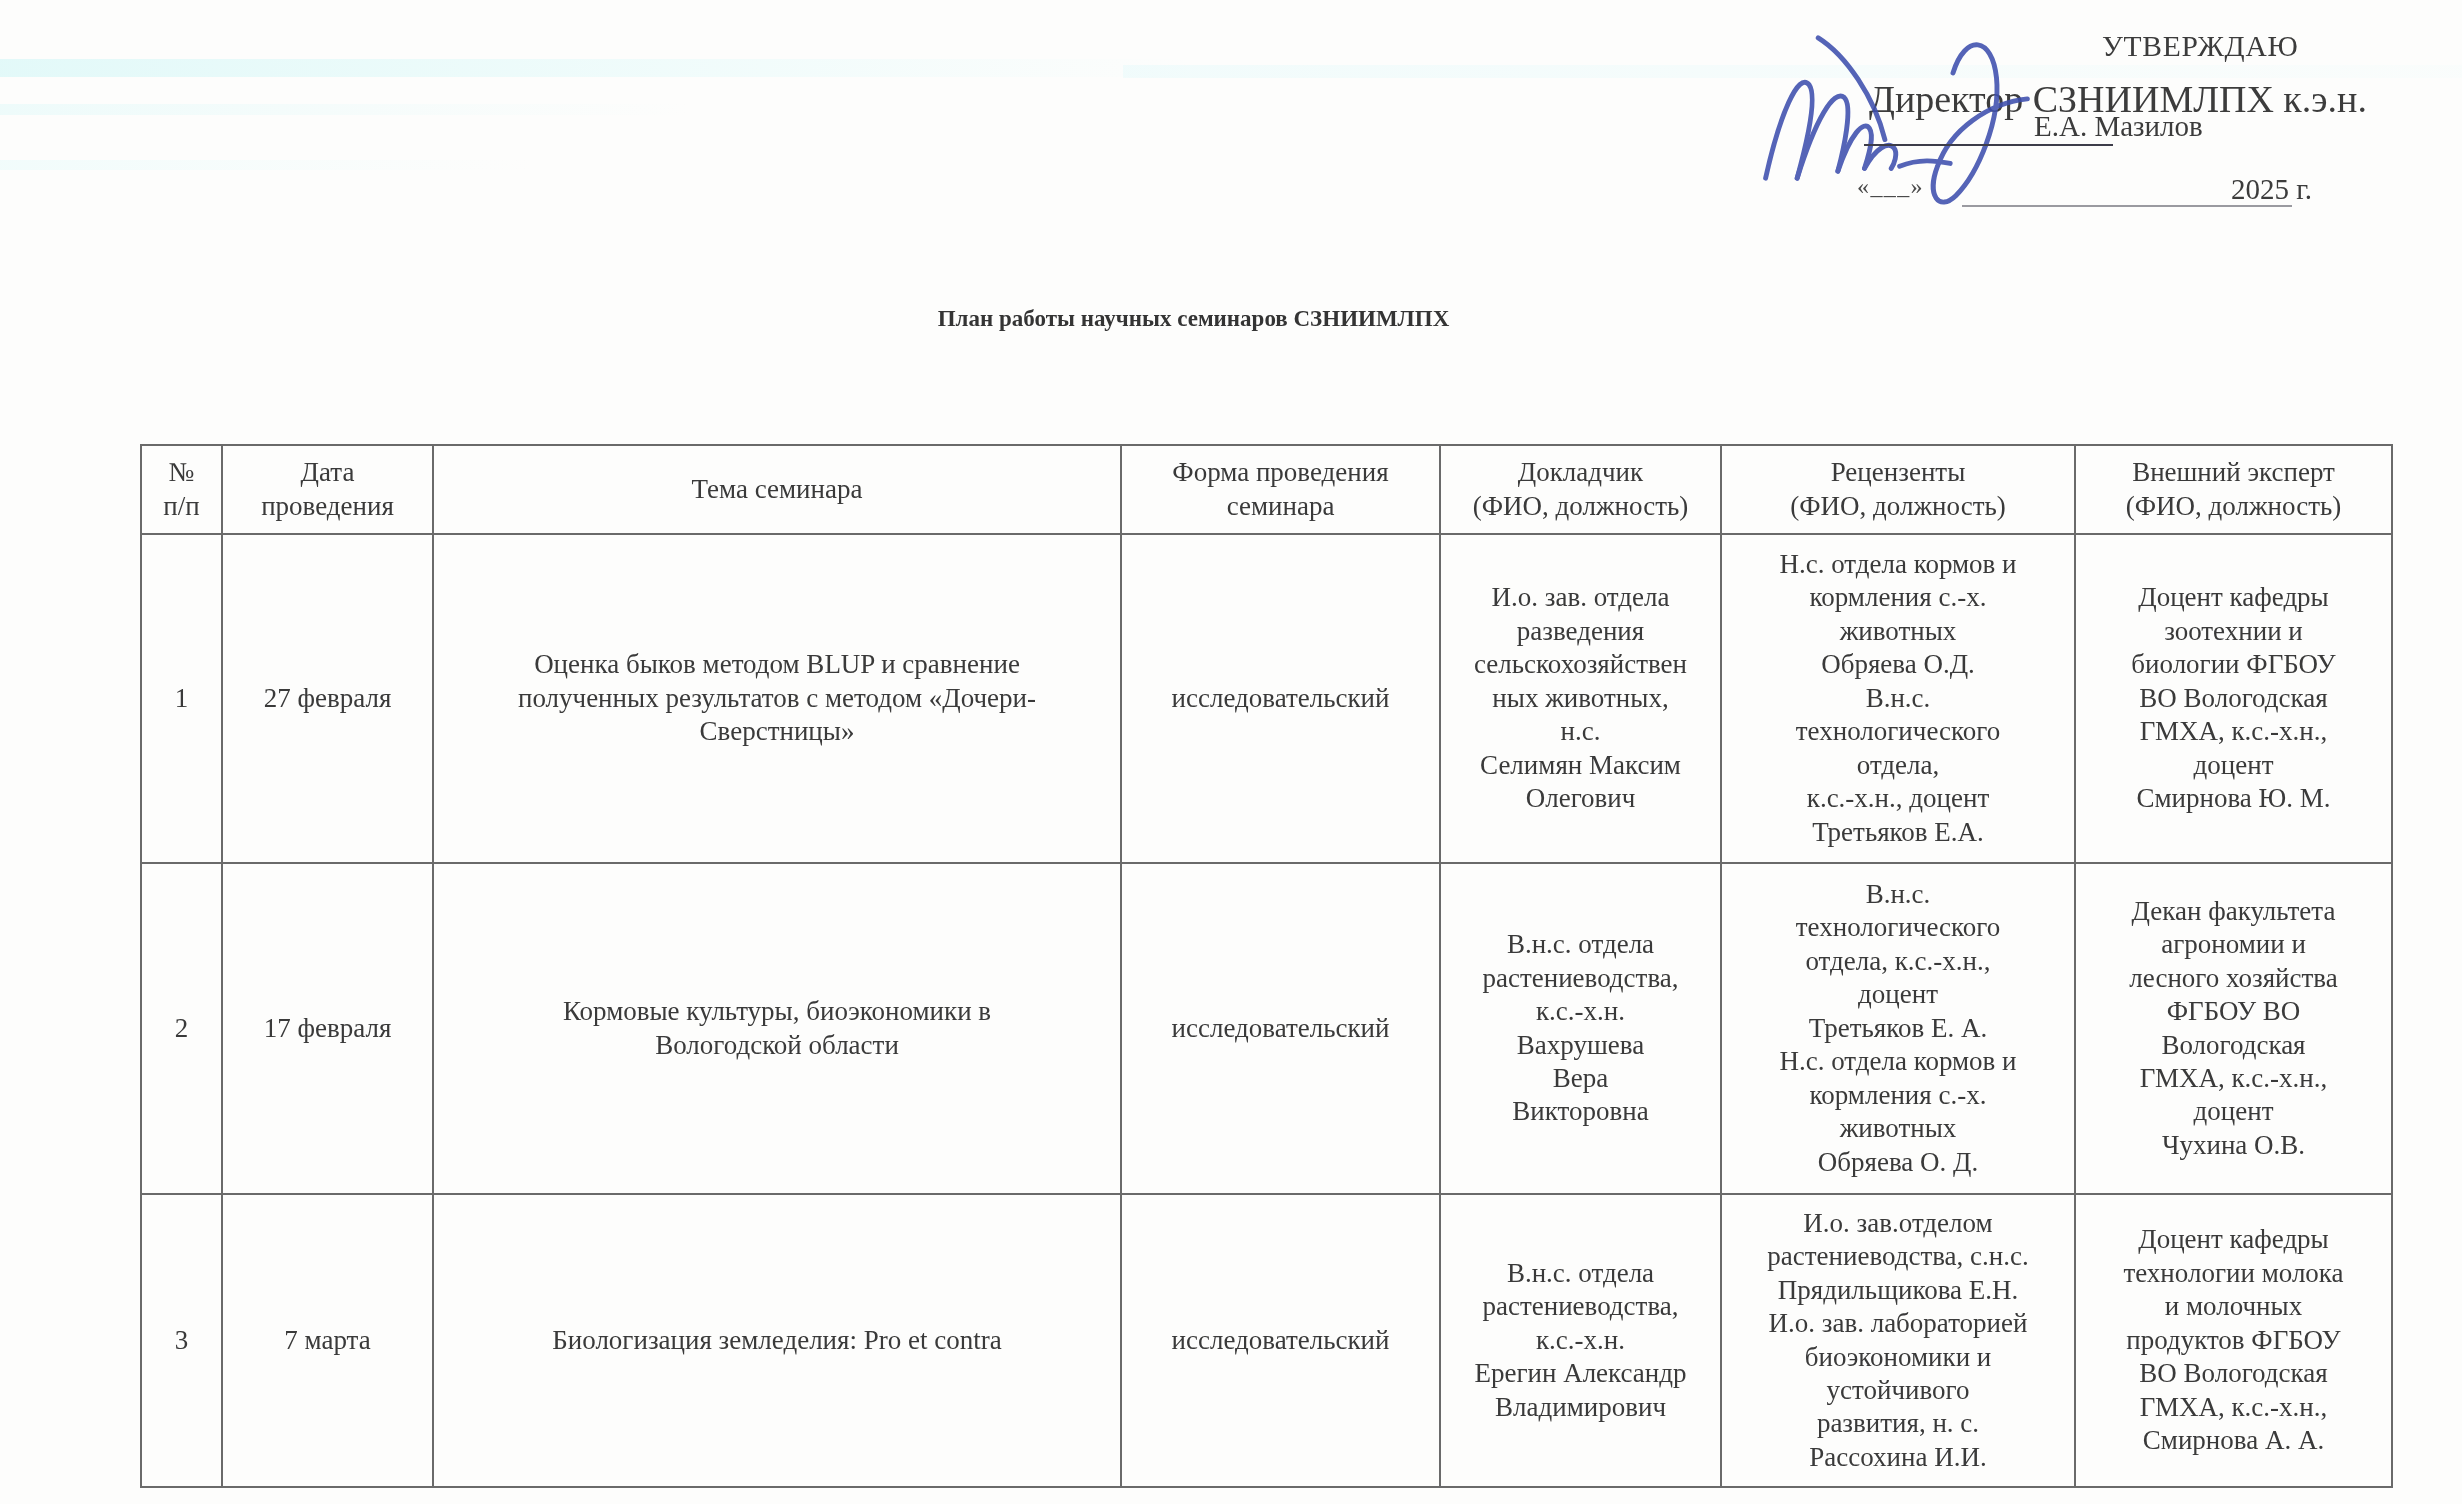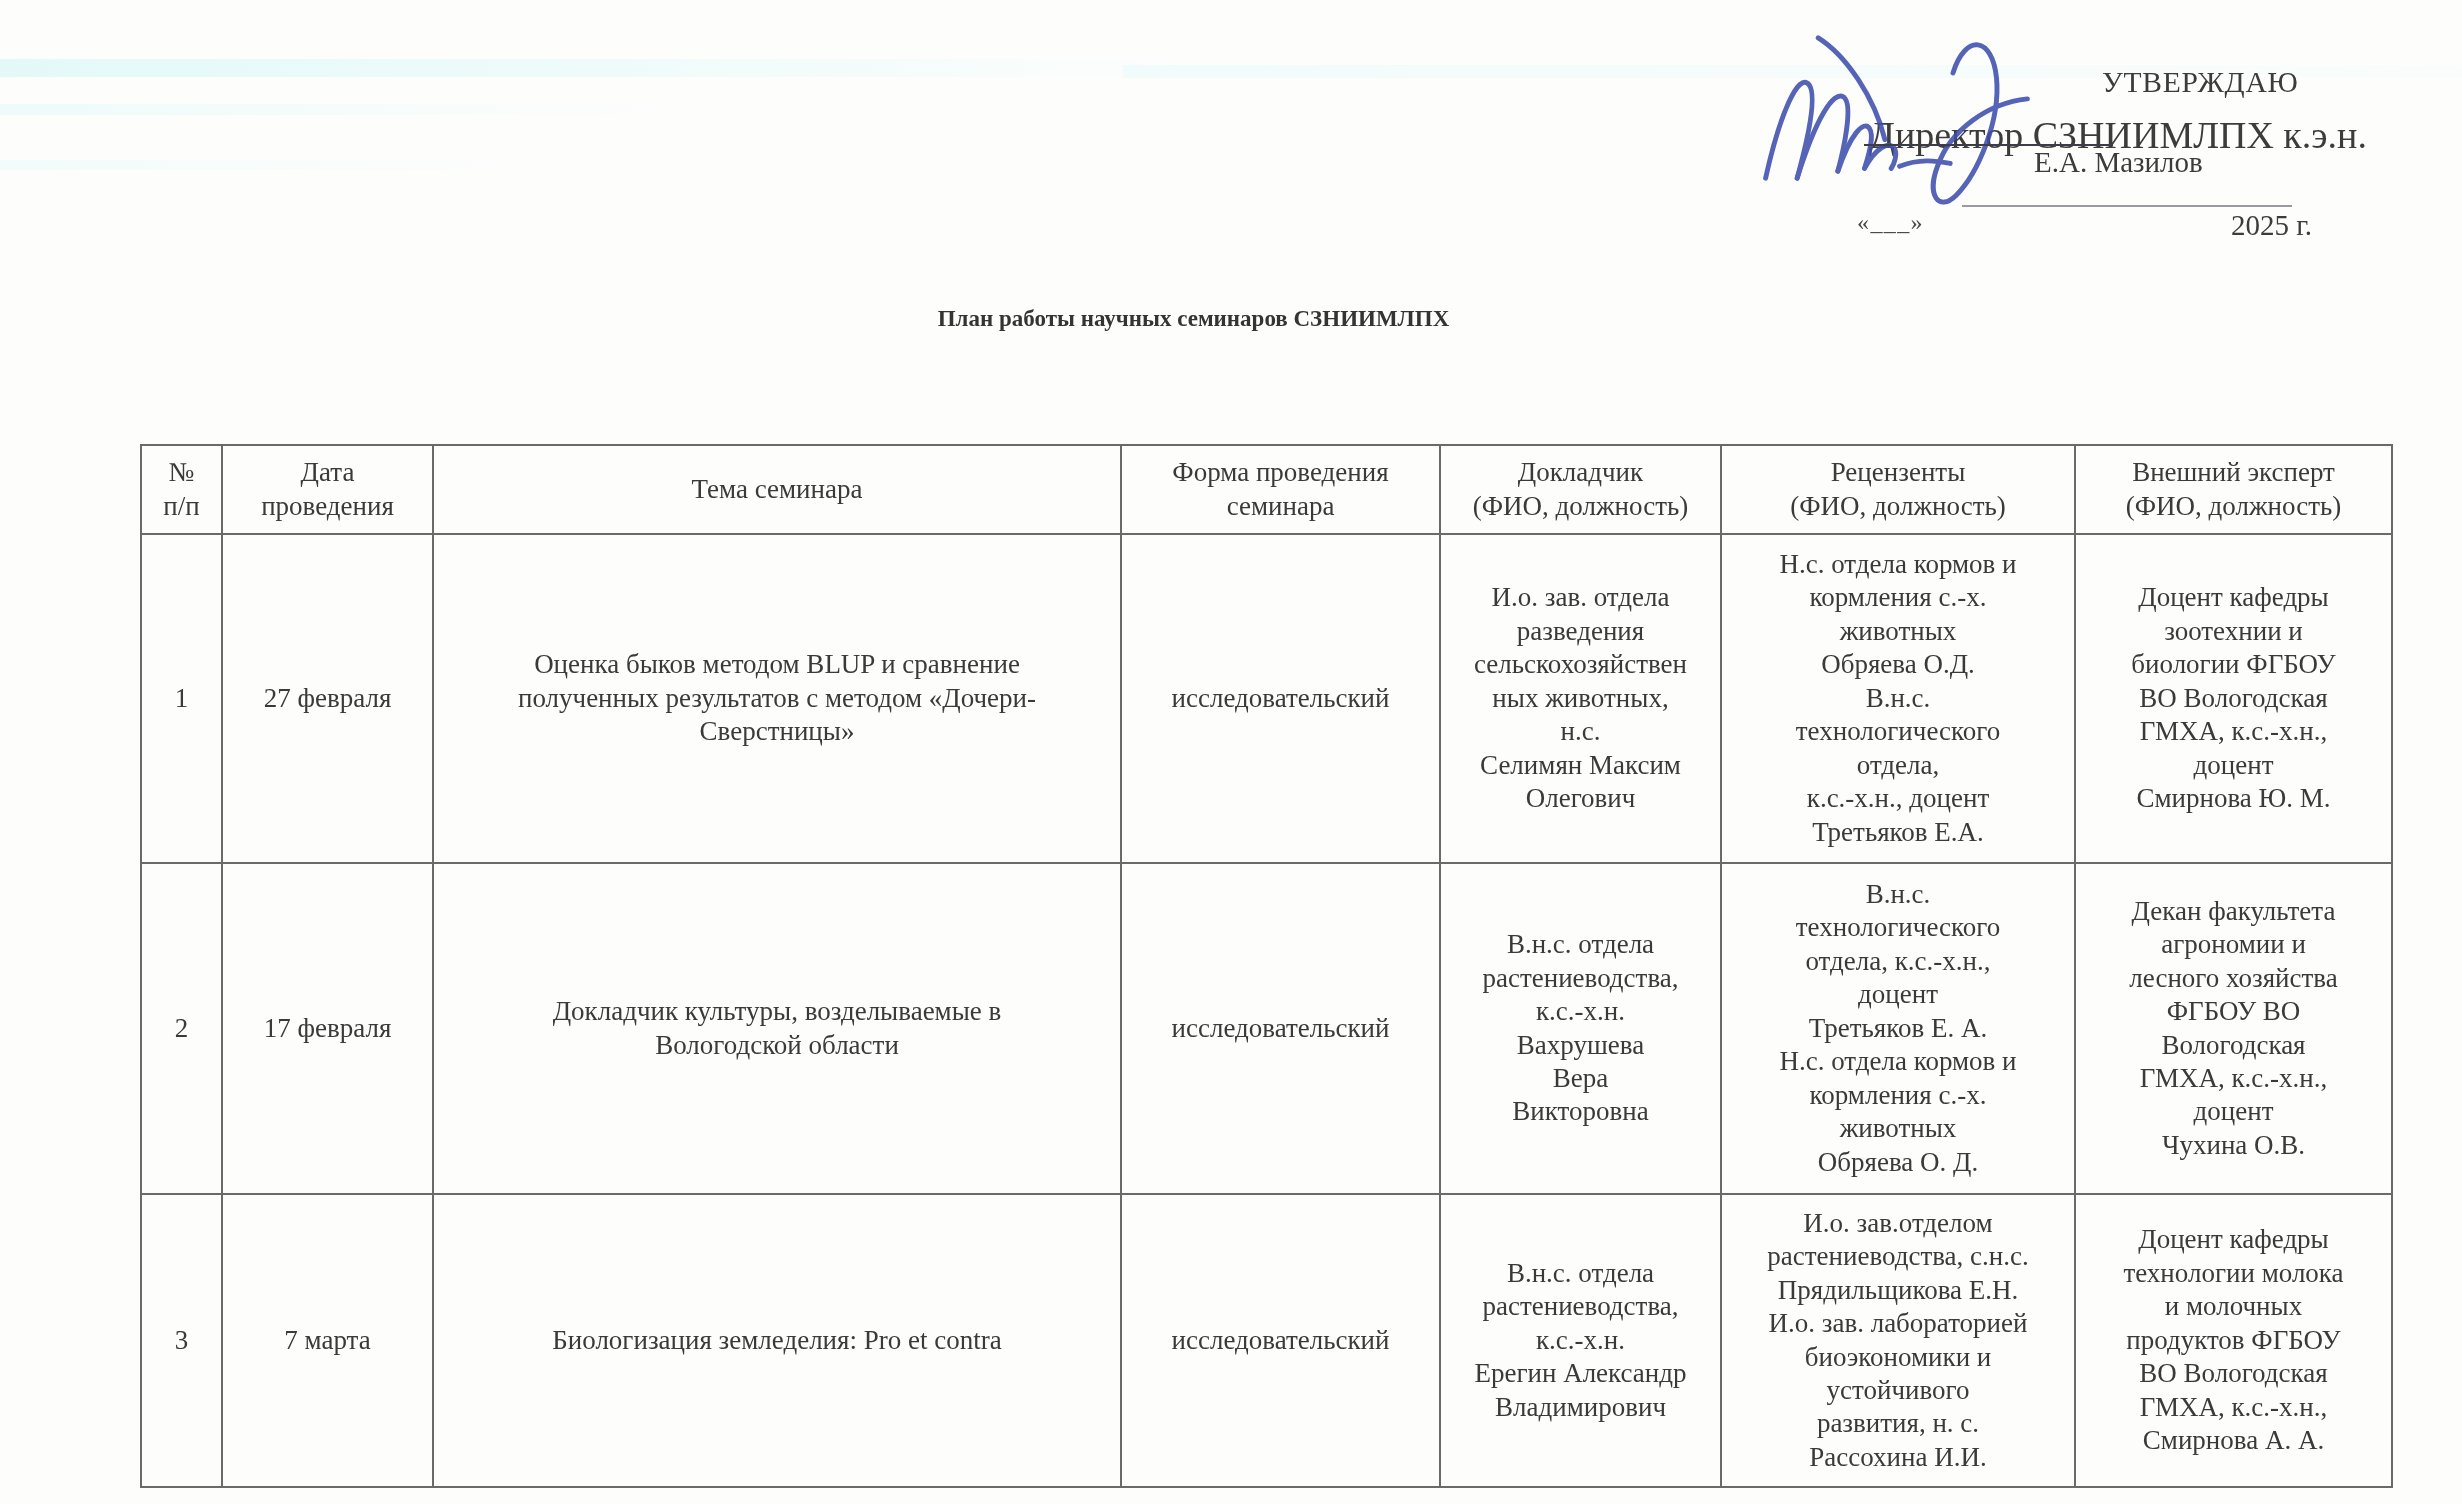--- a/index.html
+++ b/index.html
@@ -20,21 +20,21 @@
   .s1{top:59px;left:0;width:1193px;height:18px;
       background:linear-gradient(to right,rgba(205,246,246,.55),rgba(215,250,250,.25) 70%,rgba(220,250,250,0));}
   .s2{top:65px;left:1123px;width:1339px;height:12.6px;
       background:linear-gradient(to right,rgba(215,248,250,.30),rgba(225,250,250,.12));}
   .s3{top:104px;left:0;width:688px;height:11.2px;
       background:linear-gradient(to right,rgba(215,248,248,.40),rgba(225,250,250,0));}
   .s4{top:160px;left:0;width:533px;height:9.8px;
       background:linear-gradient(to right,rgba(220,250,250,.35),rgba(228,252,252,0));}
 
   
-  .appr{position:absolute;white-space:nowrap;color:#3c3c3c;margin-top:36px;}
+  .appr{position:absolute;white-space:nowrap;color:#3c3c3c;}
   #approve-label{top:29.5px;left:2102px;font-size:29.5px;letter-spacing:0.7px;}
   #director-label{top:77px;left:1869px;font-size:38px;}
   #director-name{top:110px;left:2034px;font-size:29px;}
   #sig-line{position:absolute;top:144px;left:1864px;width:249px;border-bottom:2.8px solid #3d3d4a;}
   #date-prefix{top:173px;left:1857px;font-size:24px;color:#4a4a4a;letter-spacing:1.4px;}
   #date-blank{position:absolute;top:177px;left:1962px;width:330px;height:28px;border-bottom:2.1px solid #9a9aa0;}
   #date-year{top:173px;left:2231px;font-size:29px;}
   #signature-svg{position:absolute;top:12.6px;left:1734px;width:379px;height:204px;}
 
   
@@ -153,21 +153,21 @@
 зоотехнии и
 биологии ФГБОУ
 ВО Вологодская
 ГМХА, к.с.-х.н.,
 доцент
 Смирнова Ю. М.</td>
       </tr>
       <tr class="r2">
         <td>2</td>
         <td>17 февраля</td>
-        <td>Докладчик культуры, возделываемые в
+        <td>Кормовые культуры, биоэкономики в
 Вологодской области</td>
         <td>исследовательский</td>
         <td>В.н.с. отдела
 растениеводства,
 к.с.-х.н.
 Вахрушева
 Вера
 Викторовна</td>
         <td>В.н.с.
 технологического

